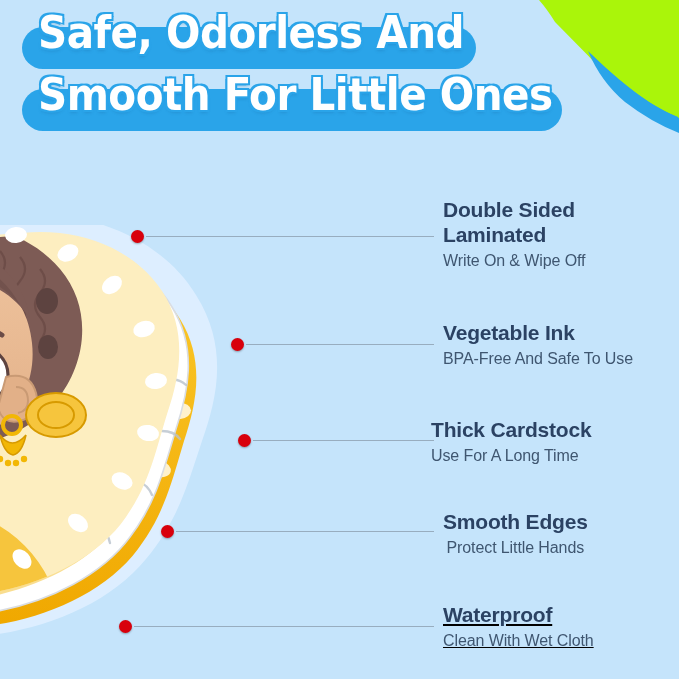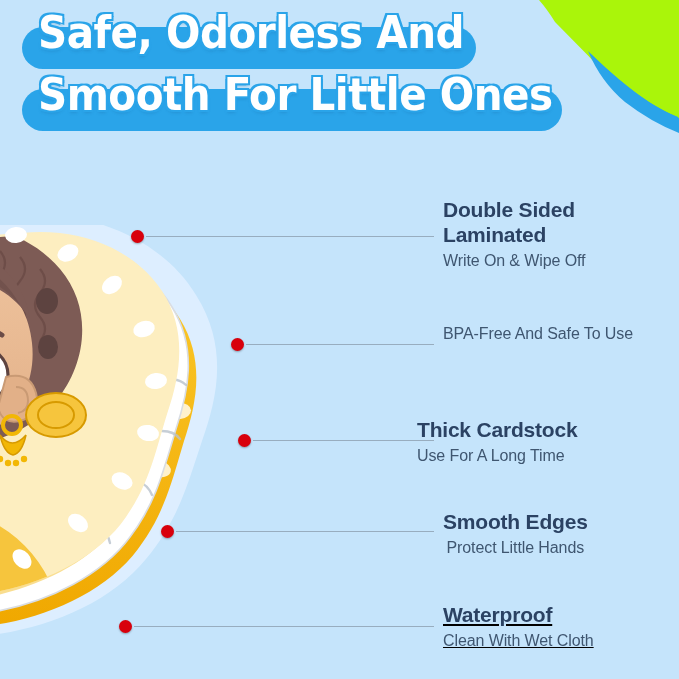--- a/index.html
+++ b/index.html
@@ -316,26 +316,27 @@
     <div class="leader" style="left:146px;top:236px;width:288px;"></div>
     <div class="feature" style="left:443px;top:197px;">
       <div class="f-title">Double Sided</div>
       <div class="f-title">Laminated</div>
       <div class="f-sub">Write On &amp; Wipe Off</div>
     </div>
 
     <div class="dot" style="left:231px;top:338px;"></div>
     <div class="leader" style="left:246px;top:344px;width:188px;"></div>
     <div class="feature" style="left:443px;top:320px;">
+      <div class="f-title">Vegetable Ink</div>
       <div class="f-sub">BPA-Free And Safe To Use</div>
     </div>
 
     <div class="dot" style="left:238px;top:434px;"></div>
     <div class="leader" style="left:253px;top:440px;width:181px;"></div>
-    <div class="feature" style="left:417px;top:417px;">
+    <div class="feature" style="left:431px;top:417px;">
       <div class="f-title">Thick Cardstock</div>
       <div class="f-sub">Use For A Long Time</div>
     </div>
 
     <div class="dot" style="left:161px;top:525px;"></div>
     <div class="leader" style="left:176px;top:531px;width:258px;"></div>
     <div class="feature" style="left:443px;top:509px;text-align:center;">
       <div class="f-title">Smooth Edges</div>
       <div class="f-sub">Protect Little Hands</div>
     </div>

